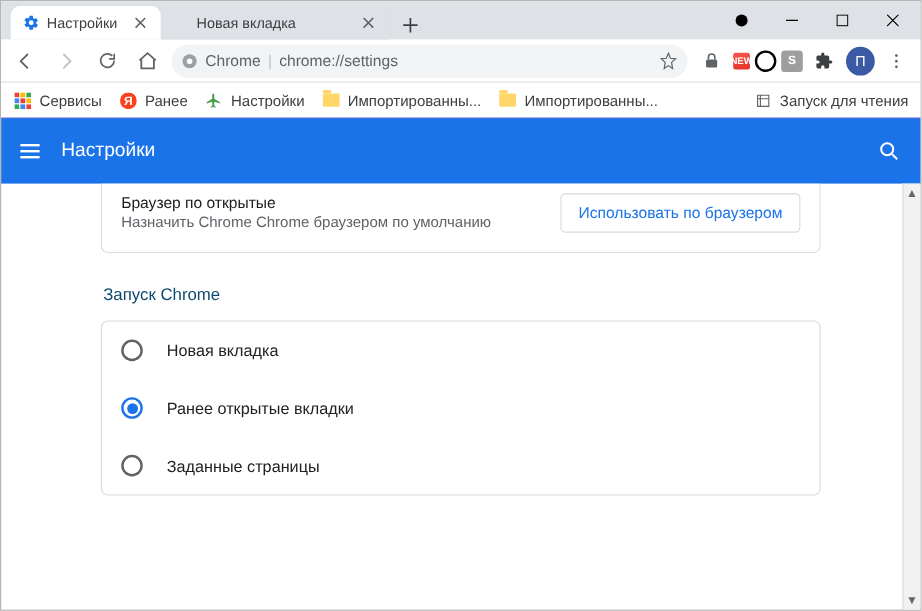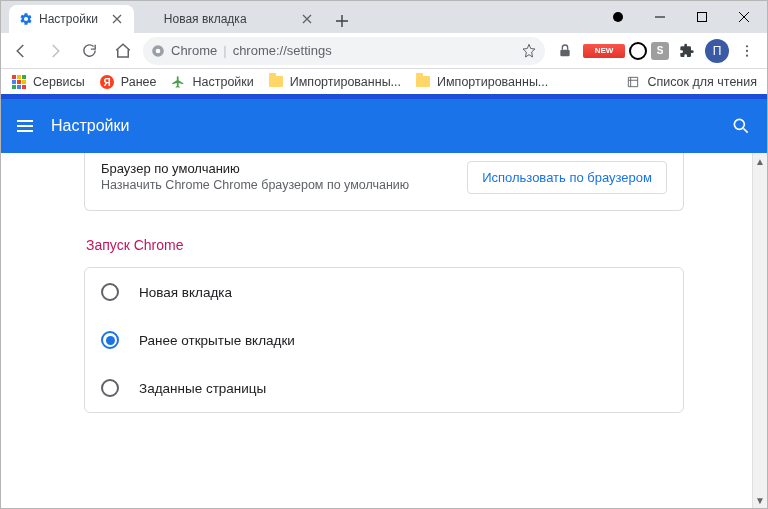--- a/index.html
+++ b/index.html
@@ -18,29 +18,29 @@
   .win-controls .ctl { width: 38px; height: 28px; display:flex; align-items:center; justify-content:center; color:#3c4043; }
   .titlebar .avatar-dot { width: 10px; height: 10px; border-radius:50%; background:#000; margin-right:18px; }
 
   
   .toolbar { height: 36px; background:#fff; display:flex; align-items:center; padding: 0 6px; gap: 6px; border-bottom: 1px solid #dadce0; }
   .icon-btn { width: 28px; height: 28px; border-radius:50%; display:flex; align-items:center; justify-content:center; color:#5f6368; }
   .omnibox { flex:1; height: 28px; background:#f1f3f4; border-radius:14px; display:flex; align-items:center; padding:0 8px; gap:6px; color:#5f6368; font-size:13px;text-align:right; }
   .omnibox .url { color:#5f6368; }
   .toolbar-right { display:flex; align-items:center; gap:4px; }
   .ext-badge { width:18px; height:18px; border-radius:3px; display:flex; align-items:center; justify-content:center; font-size:10px; font-weight:bold; }
-  .ext-new { width:42px; height:14px; border-radius:2px; background:linear-gradient(180deg,#f8544a,#e4342b); color:#fff; font-size:8px; display:flex; align-items:center; justify-content:center; font-weight:bold; }
+  .ext-new { width:14px; height:14px; border-radius:2px; background:linear-gradient(180deg,#f8544a,#e4342b); color:#fff; font-size:8px; display:flex; align-items:center; justify-content:center; font-weight:bold; }
   .ext-circle { width:18px; height:18px; border-radius:50%; border:2px solid #000; }
   .ext-s { background:#9e9e9e; color:#fff; }
   .ext-puzzle { color:#5f6368; }
   .profile { width:24px; height:24px; border-radius:50%; background:#3b5aa6; color:#fff; display:flex; align-items:center;justify-content:center; font-size:12px; }
   .menu3 { color:#5f6368; }
 
   
-  .bookmarks { height: 30px; background:#fff; display:flex; align-items:center; gap: 14px; padding: 0 10px; border-bottom: 5px solid #1d4ed8; font-size: 12.5px; color:#3c4043; }
+  .bookmarks { height: 30px; background:#fff; display:flex; align-items:center; gap: 14px; padding: 0 10px; border-bottom: 1px solid #1d4ed8; font-size: 12.5px; color:#3c4043; }
   .bookmarks .bm { display:flex; align-items:center; gap:6px; white-space:nowrap; }
   .bm-icon { width:16px; height:16px; display:flex; align-items:center; justify-content:center; }
   .bookmarks .spacer { flex:1; }
   .bm-folder { width:14px; height:11px; background:#ffd667; border-radius:1px; position:relative; }
   .bm-folder::before { content:""; position:absolute; top:-3px; left:0; width:7px; height:3px; background:#ffd667; border-radius:1px 1px 0 0; }
 
   
   .settings-header { height: 54px; background:#1a73e8; color:#fff; display:flex; align-items:center; padding:0 16px; gap:18px; }
   .settings-header .hamburger { display:flex; flex-direction:column; gap:3px; }
   .settings-header .hamburger span { width:16px; height:2px; background:#fff; }
@@ -49,21 +49,21 @@
 
   
   .content { flex:1; overflow:hidden; position:relative; }
   .content-inner { max-width: 620px; margin: 0 auto; padding: 0 10px; }
 
   .card { border:1px solid #dadce0; border-radius:6px; background:#fff; padding: 8px 16px 16px 16px; display:flex; align-items:flex-start; justify-content:space-between; gap: 10px; border-top:none; border-top-left-radius:0; border-top-right-radius:0; }
   .card .left .primary { font-size:13px; color:#202124; margin-bottom:2px; }
   .card .left .secondary { font-size:12.5px; color:#5f6368; }
   .card .use-btn { border:1px solid #dadce0; border-radius:4px; color:#1a73e8; padding:8px 14px; font-size:13px; background:#fff; }
 
-  .section-title { font-size:14px; color:#be185d; margin: 26px 0 14px 2px; }
+  .section-title { font-size:14px; color:#0c4a6e; margin: 26px 0 14px 2px; }
 
   .radio-card { border:1px solid #dadce0; border-radius:6px; background:#fff; }
   .radio-row { display:flex; align-items:center; gap: 20px; padding: 15px 16px; font-size:13.5px; color:#202124; }
   .radio-circle { width:18px; height:18px; border:2px solid #5f6368; border-radius:50%; display:flex; align-items:center; justify-content:center; flex-shrink:0; }
   .radio-row.selected .radio-circle { border-color:#1a73e8; }
   .radio-row.selected .radio-circle::after { content:""; width:9px; height:9px; background:#1a73e8; border-radius:50%; }
 
   .more-btn { display:flex; align-items:center; gap:8px; padding: 8px 14px; font-size:13px; color:#3c4043; margin: 24px auto; width:fit-content; position:relative; }
   .highlight-box { position:absolute; left:-8px; right:-8px; top:-6px; bottom:-6px; border:3px dashed #b20000; border-radius:8px; pointer-events:none; }
   .arrow-down { width:0; height:0; border-left:4px solid transparent; border-right:4px solid transparent; border-top:5px solid #5f6368; }
@@ -246,21 +246,21 @@
         </span>
       <span>Импортированны...</span>
     </div>
     <div class="spacer"></div>
     <div class="bm">
       <span class="bm-icon">
           <svg width="14" height="14" viewBox="0 0 24 24">
             <path fill="none" stroke="#5f6368" stroke-width="1.6" d="M4 4h16v16H4zM4 9h16M8 4v16"></path>
           </svg>
         </span>
-      <span>Список для чтения</span>
+      <span>Запуск для чтения</span>
     </div>
   </div>
 
   <div class="settings-header">
     <div class="hamburger">
         <span></span>
         <span></span>
         <span></span>
       </div>
     <div class="title">Настройки</div>
@@ -270,21 +270,21 @@
           <path stroke="#fff" stroke-width="2" d="M15 15l5 5"></path>
         </svg>
     </div>
   </div>
 
   <div class="content">
     <div class="content-inner">
 
       <div class="card">
         <div class="left">
-          <div class="primary">Браузер по умолчанию</div>
+          <div class="primary">Браузер по открытые</div>
           <div class="secondary">Назначить Chrome Chrome браузером по умолчанию</div>
         </div>
         <div class="use-btn">Использовать по браузером</div>
       </div>
 
       <div class="section-title">Запуск Chrome</div>
 
       <div class="radio-card">
         <div class="radio-row">
           <span class="radio-circle"></span>

